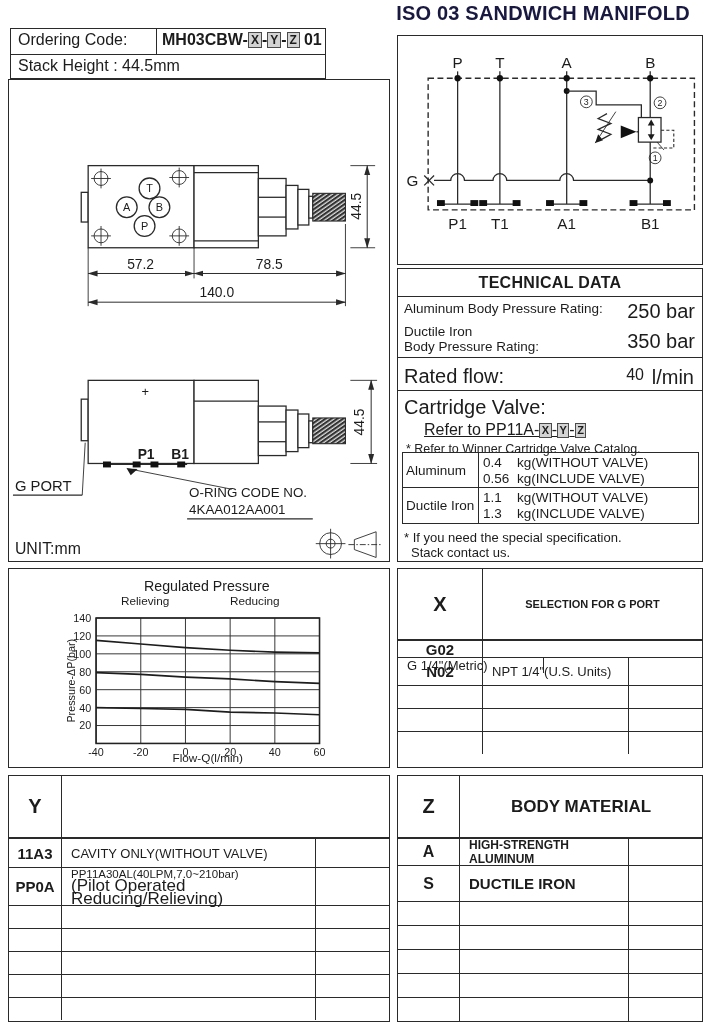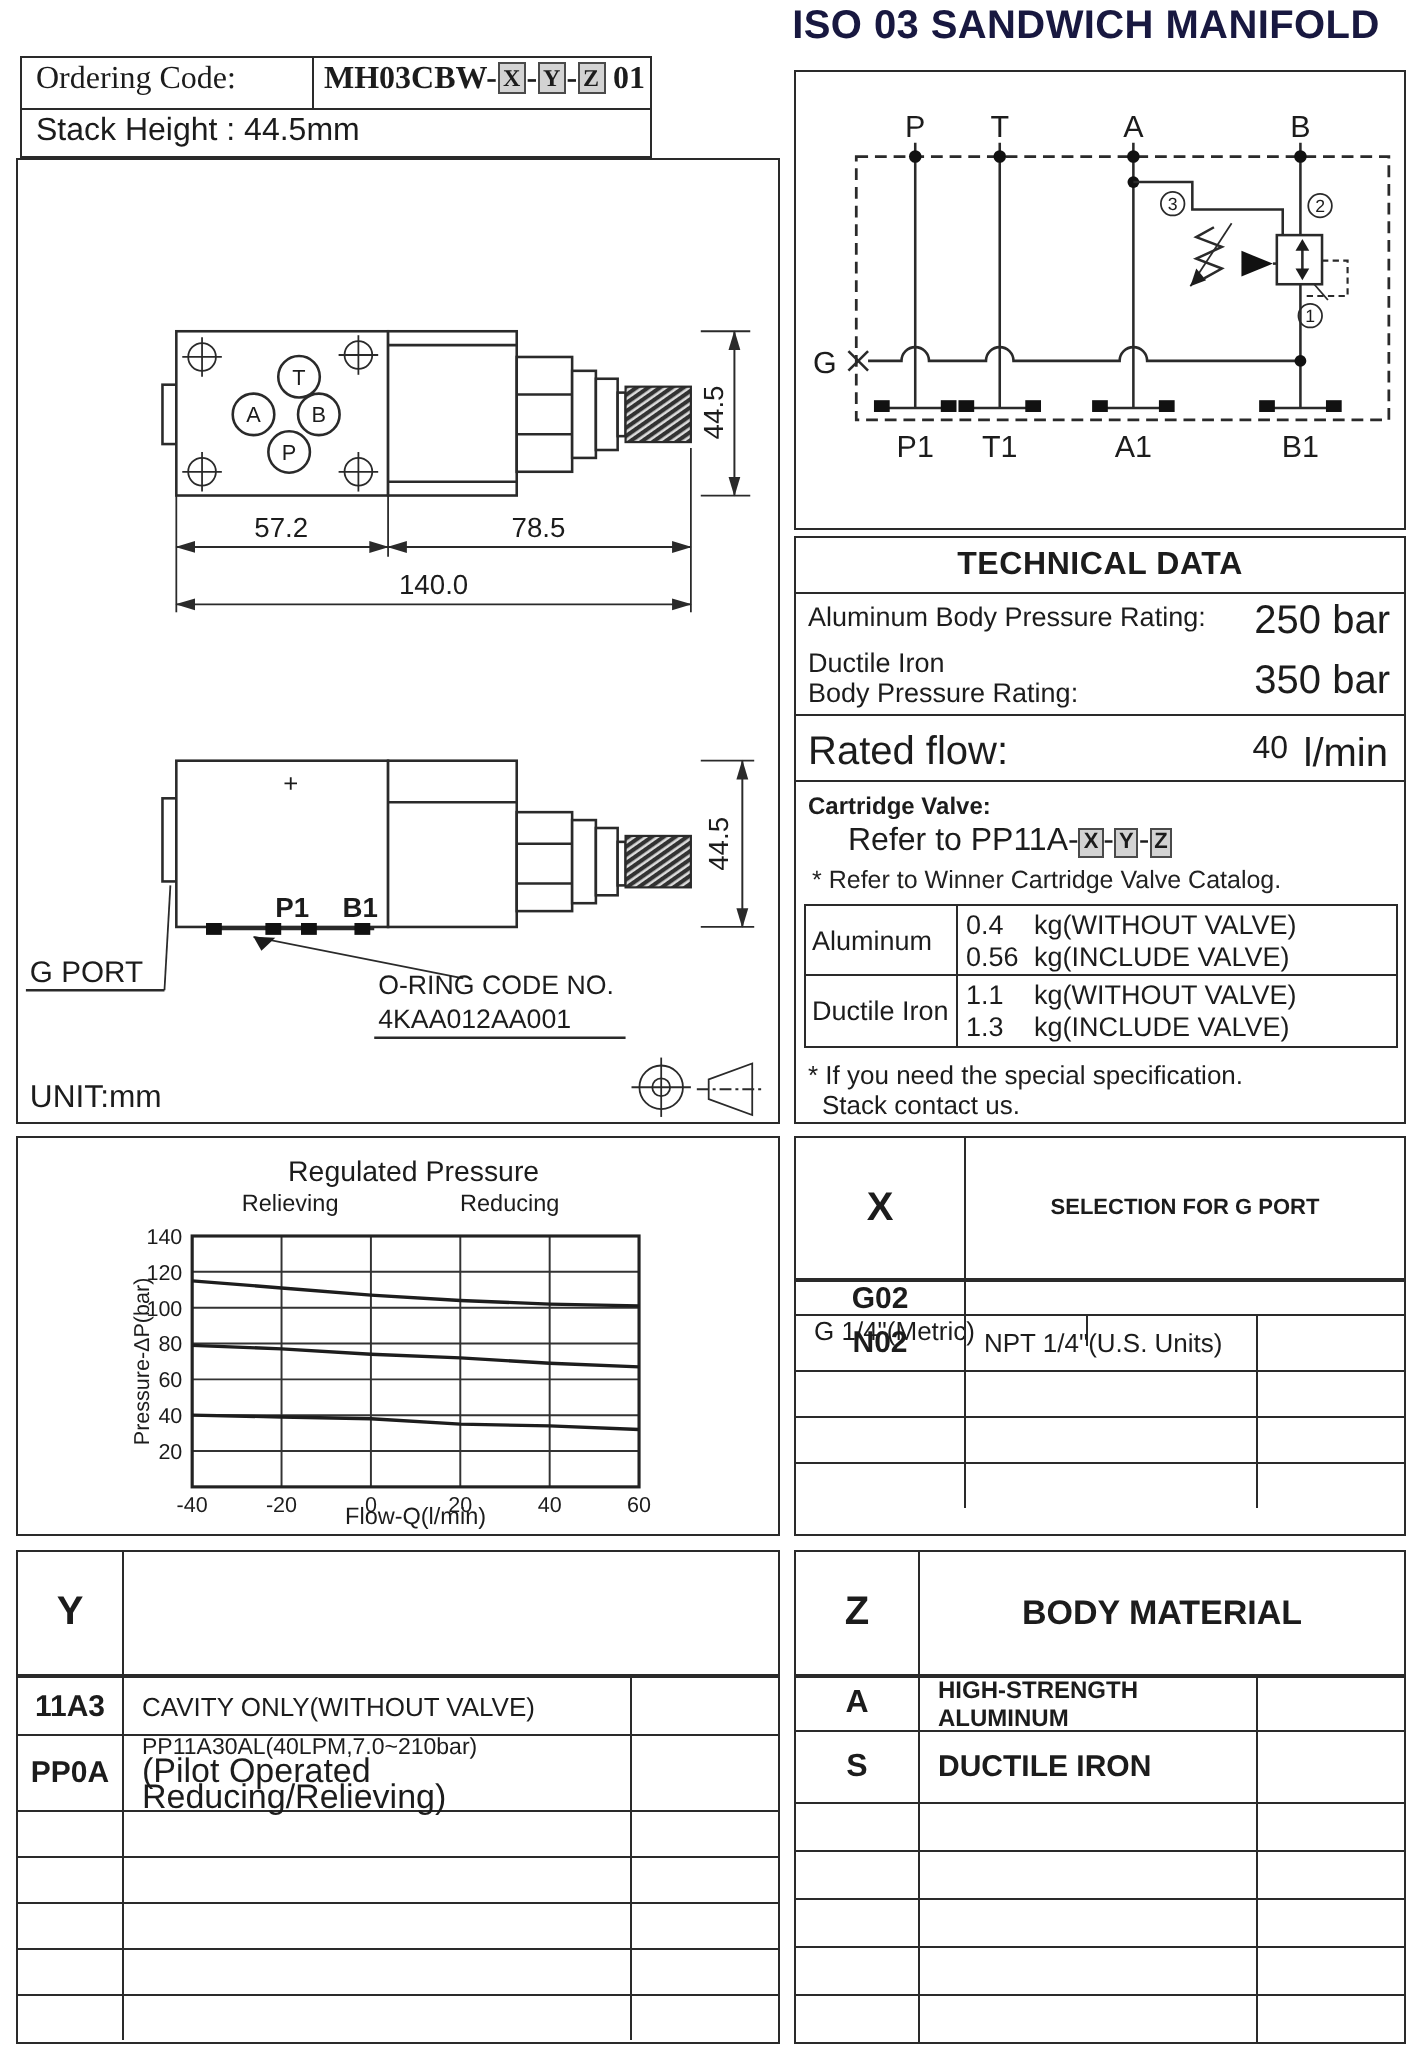--- a/index.html
+++ b/index.html
@@ -4,21 +4,21 @@
 <style>
   html,body{margin:0;padding:0;background:#ffffff;}
   body{font-family:"Liberation Sans","DejaVu Sans",sans-serif;color:#1c1c1c;}
   #page{position:relative;width:711px;height:1026px;background:#fff;overflow:hidden;}
   .abs{position:absolute;}
   .box{border:1.7px solid #2a2a2a;box-sizing:border-box;background:#fff;}
   
   #main-title{left:378px;top:2px;width:330px;text-align:center;font-weight:bold;font-size:20px;color:#181840;letter-spacing:.2px;}
   
   #ordering{left:10px;top:28px;width:316px;height:51px;}
-  #ordering .row1{display:flex;height:25px;border-bottom:1.6px solid #2a2a2a;font-family:Liberation Serif, serif;}
+  #ordering .row1{display:flex;height:25px;border-bottom:1.6px solid #2a2a2a;}
   #ordering .cell-label{width:146px;border-right:1.6px solid #2a2a2a;font-size:16px;padding:2px 0 0 7px;box-sizing:border-box;}
   #ordering .cell-code{flex:1;font-weight:bold;font-size:16px;padding:2px 0 0 5px;white-space:nowrap;}
   #ordering .row2{height:24px;font-size:16px;padding:2px 0 0 7px;box-sizing:border-box;}
   .lbox{display:inline-block;border:1.5px solid #4a4a4a;background:#d3d3d3;font-weight:bold;font-size:12px;line-height:14px;padding:0 2px;vertical-align:1px;}
   .lbox.small{font-size:11px;line-height:13px;padding:0 1.5px;}
   .code-suffix{margin-left:4px;}
   
   #draw-panel{left:8px;top:79px;width:382px;height:483px;}
   #circuit-panel{left:397px;top:35px;width:306px;height:230px;}
   #tech-panel{left:397px;top:268px;width:306px;height:294px;}
@@ -30,22 +30,22 @@
   .tech-header{height:28px;border-bottom:1.6px solid #2a2a2a;text-align:center;font-weight:bold;font-size:16px;padding-top:5px;box-sizing:border-box;letter-spacing:.3px;}
   .tech-ratings{position:relative;height:60px;border-bottom:1.6px solid #2a2a2a;}
   .tr-row{position:relative;}
   .tr-label{font-size:13.5px;line-height:15px;padding:4px 0 0 6px;}
   .tr-value{position:absolute;right:7px;top:50%;transform:translateY(-50%);font-size:20px;}
   .tech-flow{position:relative;height:32px;border-bottom:1.6px solid #2a2a2a;}
   .tech-flow .fl{font-size:20px;padding:7px 0 0 6px;}
   .tech-flow .fv{position:absolute;right:58px;top:8px;font-size:16px;}
   .tech-flow .fu{position:absolute;right:8px;top:8px;font-size:20px;}
   .tech-cart{position:relative;height:63px;}
-  .tc1{font-size:12px;padding:5px 0 0 6px;font-weight:bold;}
-  .tc2{font-size:16px;padding:2px 0 0 26px;}
+  .tc1{font-size:20px;padding:5px 0 0 6px;}
+  .tc2{font-size:16px;padding:2px 0 0 26px;text-decoration:underline;}
   .tc3{font-size:12.5px;padding:3px 0 0 8px;color:#222;}
   #weight-table{left:4px;top:183px;width:297px;height:72px;border:1.7px solid #2a2a2a;box-sizing:border-box;}
   .wrow{display:flex;}
   .wrow+.wrow{border-top:1.5px solid #2a2a2a;}
   .wmat{width:76px;border-right:1.5px solid #2a2a2a;font-size:13.5px;display:flex;align-items:center;padding-left:3px;box-sizing:border-box;}
   .wvals{flex:1;padding:2px 0 0 4px;}
   .wline{font-size:13.5px;line-height:15.5px;white-space:nowrap;}
   .wnum{display:inline-block;width:34px;}
   .tech-note{font-size:13px;line-height:15px;padding:6px 0 0 6px;}
   .tech-note .n2{padding-left:7px;}

